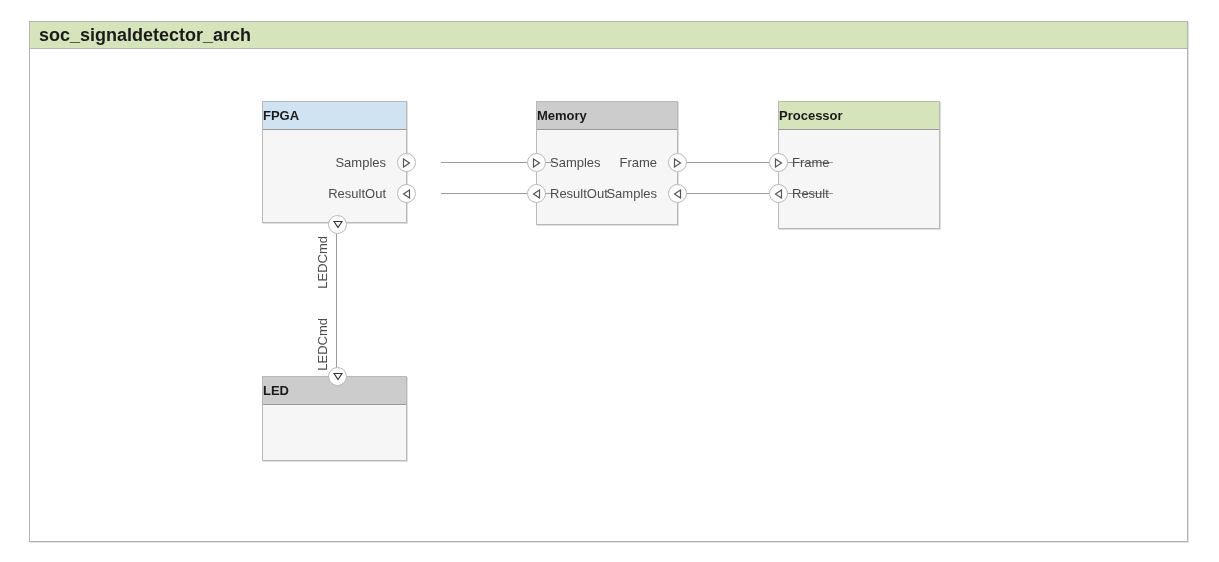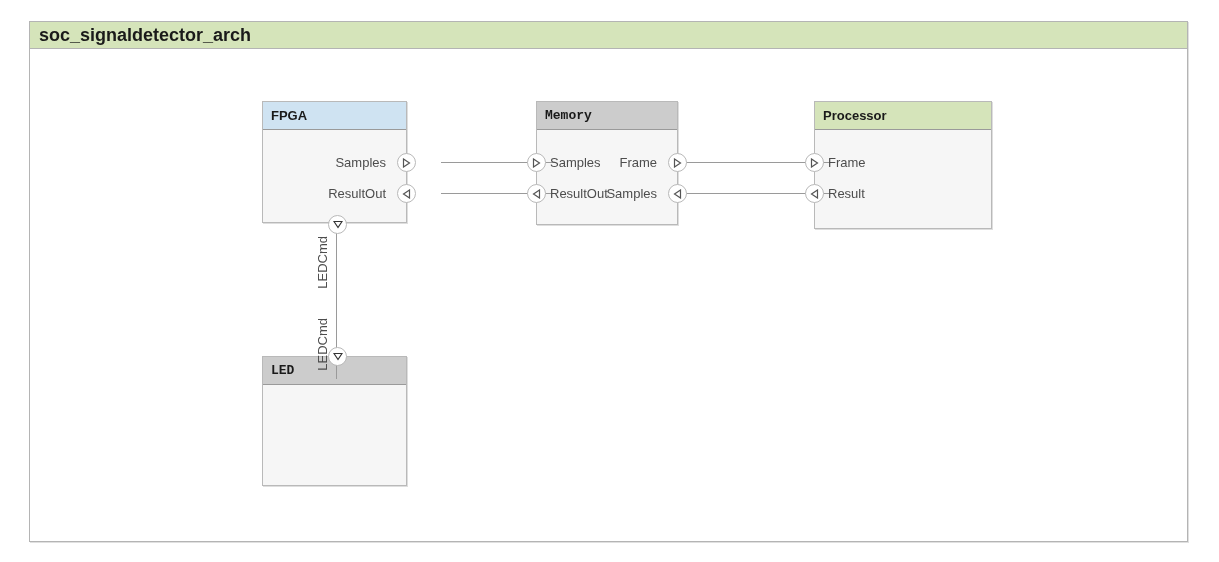--- a/index.html
+++ b/index.html
@@ -62,26 +62,26 @@
     box-shadow: 1px 1px 0 rgba(0,0,0,0.13);
   }
   .block-header {
     height: 28px;
     line-height: 28px;
     box-sizing: border-box;
     border-bottom: 1px solid #9a9a9a;
     font-size: 13px;
     font-weight: bold;
     color: #1a1a1a;
-    padding-left: 8px;
+    padding-left: 0;
     white-space: nowrap;
     overflow: hidden;
   }
   .hdr-blue  { background: #cfe3f2; }
-  .hdr-gray  { background: #cccccc; font-family: Liberation Mono, monospace; }
+  .hdr-gray  { background: #cccccc; }
   .hdr-green { background: #d5e4ba; }
   .block-body {
     position: relative;
     height: calc(100% - 28px);
   }
 
   
   .port {
     position: absolute;
     width: 19px;
@@ -222,21 +222,21 @@
             <svg width="9" height="10" viewBox="0 0 9 10">
               <path d="M7.5 1 L1.5 5 L7.5 9 Z" fill="none" stroke="#555" stroke-width="1.2"></path>
             </svg>
           </span>
         </div>
         <div class="port-label lbl-left" style="right:20px; top:54px;">Samples</div>
 
       </div>
     </div>
 
-    <div class="block" id="block-processor" style="left:784px; top:79px; width:178px; height:128px;">
+    <div class="block" id="block-processor" style="left:748px; top:79px; width:162px; height:128px;">
 
       <div class="block-header hdr-green">Processor</div>
 
       <div class="block-body">
 
         <div class="port" style="left:-10px; top:23px;">
           <span>
             <svg width="9" height="10" viewBox="0 0 9 10">
               <path d="M1.5 1 L7.5 5 L1.5 9 Z" fill="none" stroke="#555" stroke-width="1.2"></path>
             </svg>
@@ -249,21 +249,21 @@
             <svg width="9" height="10" viewBox="0 0 9 10">
               <path d="M7.5 1 L1.5 5 L7.5 9 Z" fill="none" stroke="#555" stroke-width="1.2"></path>
             </svg>
           </span>
         </div>
         <div class="port-label lbl-right" style="left:13px; top:54px;">Result</div>
 
       </div>
     </div>
 
-    <div class="block" id="block-led" style="left:232px; top:334px; width:145px; height:130px;">
+    <div class="block" id="block-led" style="left:232px; top:354px; width:145px; height:85px;">
 
       <div class="block-header hdr-gray">LED</div>
 
       <div class="block-body">
 
         <div class="port" style="left:65px; top:-38px;">
           <span>
             <svg width="10" height="9" viewBox="0 0 10 9">
               <path d="M1 1.5 L9 1.5 L5 7.5 Z" fill="none" stroke="#333" stroke-width="1.2"></path>
             </svg>

